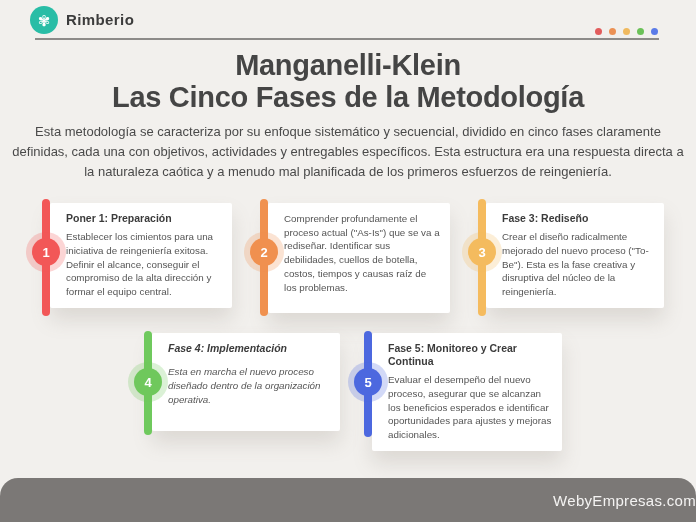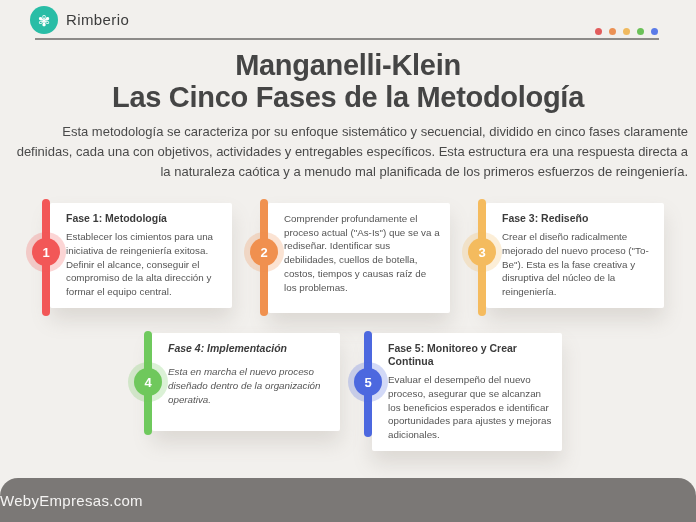--- a/index.html
+++ b/index.html
@@ -15,21 +15,21 @@
 
   
   .logo-circle {
     position: absolute; left: 30px; top: 6px;
     width: 28px; height: 28px; border-radius: 50%;
     display: flex; align-items: center; justify-content: center;
     color: #ffffff; font-size: 15px; line-height: 1;
   }
   .brand {
     position: absolute; left: 66px; top: 11px;
-    font-size: 15px; font-weight: 400; letter-spacing: .4px;
+    font-size: 15px; font-weight: 700; letter-spacing: .4px;
     color: #3c3c3c;
   }
   .header-dots {
     position: absolute; top: 28px; left: 595px;
     display: flex; gap: 7px;
   }
   .header-dots .dot { width: 7px; height: 7px; border-radius: 50%; }
   .divider {
     position: absolute; left: 35px; top: 38px;
     width: 624px; height: 2px; background: #8d8b89;
@@ -37,21 +37,21 @@
 
   
   .main-title {
     position: absolute; left: 0; top: 49px; width: 696px;
     text-align: center;
     font-size: 29px; line-height: 1.12; font-weight: 800;
     color: #454545; letter-spacing: -0.3px;
   }
   .intro {
     position: absolute; left: 8px; top: 122px; width: 680px;
-    text-align: right;
+    text-align: center;
     font-size: 13px; line-height: 1.55; color: #4a4a4a;
   }
 
   
   .phase-bar {
     position: absolute; width: 8px; border-radius: 4px; z-index: 1;
   }
   .phase-card {
     position: absolute; background: #ffffff; z-index: 0;
     border-radius: 2px;
@@ -74,21 +74,21 @@
   .phase-badge::before {
     content: ""; position: absolute; inset: -6px;
     border-radius: 50%; background: inherit; opacity: .25; z-index: -1;
   }
 
   
   .footer-bar {
     position: absolute; left: 0; bottom: 0;
     width: 696px; height: 44px;
     border-radius: 18px 18px 0 0;
-    display: flex; align-items: center; justify-content: flex-start;
+    display: flex; align-items: center; justify-content: flex-end;
   }
   .footer-bar span { color: #f4f3f2; font-size: 15px; letter-spacing: .3px; }
 </style>
 </head>
 <body>
 
 <div class="canvas" style="background-color: rgb(242, 240, 237);">
 
   <div class="logo-circle" style="background-color: rgb(41, 189, 166);">
     <span>✾</span>
@@ -107,21 +107,21 @@
 
   <div class="main-title">
     <div>Manganelli-Klein</div>
     <div>Las Cinco Fases de la Metodología</div>
   </div>
 
   <div class="intro">Esta metodología se caracteriza por su enfoque sistemático y secuencial, dividido en cinco fases claramente definidas, cada una con objetivos, actividades y entregables específicos. Esta estructura era una respuesta directa a la naturaleza caótica y a menudo mal planificada de los primeros esfuerzos de reingeniería.</div>
 
   <div class="phase-bar" style="left: 42px; top: 199px; height: 117px; background-color: rgb(242, 87, 87);"></div>
   <div class="phase-card" style="left:50px; top:203px; width:182px; min-height:104px;">
-    <h3>Fase 1: Metodología</h3>
+    <h3>Poner 1: Preparación</h3>
     <p>Establecer los cimientos para una iniciativa de reingeniería exitosa. Definir el alcance, conseguir el compromiso de la alta dirección y formar el equipo central.</p>
   </div>
   <div class="phase-badge" style="left: 32px; top: 238px; background-color: rgb(242, 87, 87);">
     <span>1</span>
   </div>
 
   <div class="phase-bar" style="left: 260px; top: 199px; height: 117px; background-color: rgb(240, 145, 79);"></div>
   <div class="phase-card" style="left:268px; top:203px; width:182px; min-height:110px;">
     <p>Comprender profundamente el proceso actual ("As-Is") que se va a rediseñar. Identificar sus debilidades, cuellos de botella, costos, tiempos y causas raíz de los problemas.</p>
   </div>

